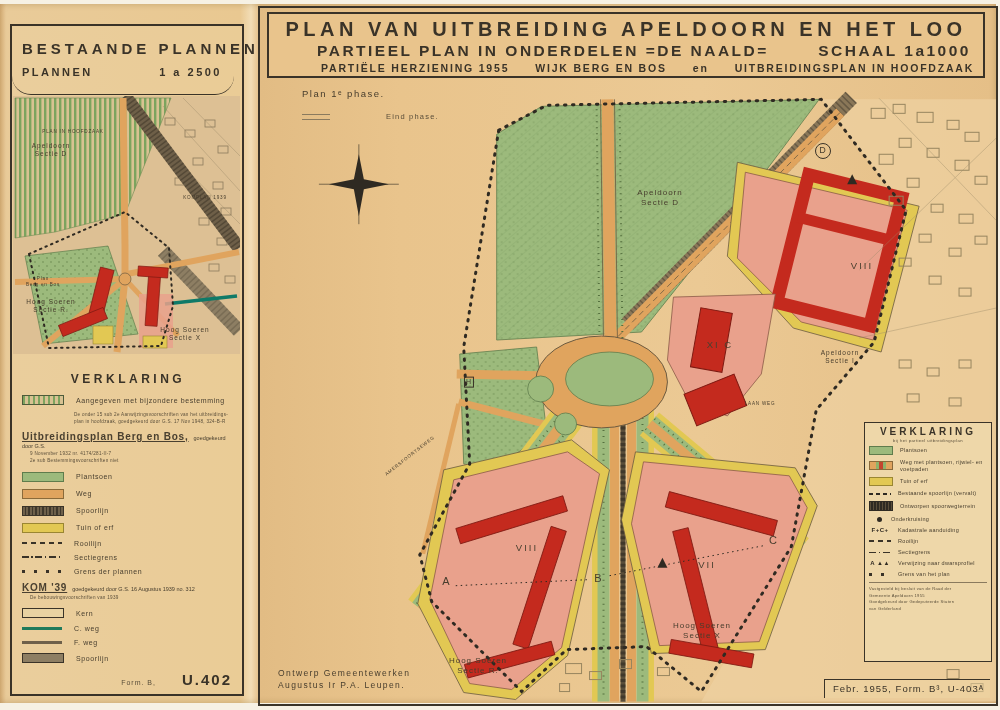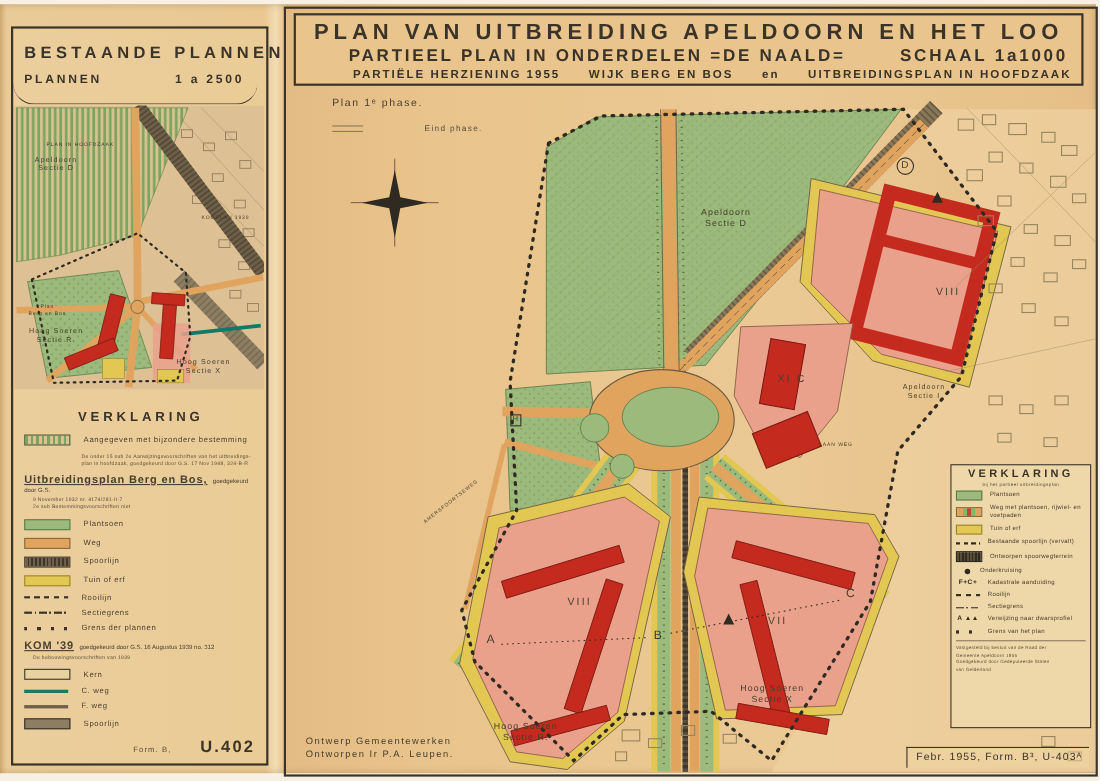--- a/index.html
+++ b/index.html
@@ -560,17 +560,17 @@
       <div class="rl-notes">
         <div>Vastgesteld bij besluit van de Raad der</div>
         <div>Gemeente Apeldoorn 1955</div>
         <div>Goedgekeurd door Gedeputeerde Staten</div>
         <div>van Gelderland</div>
       </div>
     </div>
 
     <div class="credits">
       <div>Ontwerp Gemeentewerken</div>
-      <div>Ontworpen Ir P.A. Leupen.</div>
+      <div>Augustus Ir P.A. Leupen.</div>
     </div>
     <div class="form-no">Febr. 1955, Form. B³, U-403ᴬ</div>
   </div>
 </div>
 
 </body></html>

